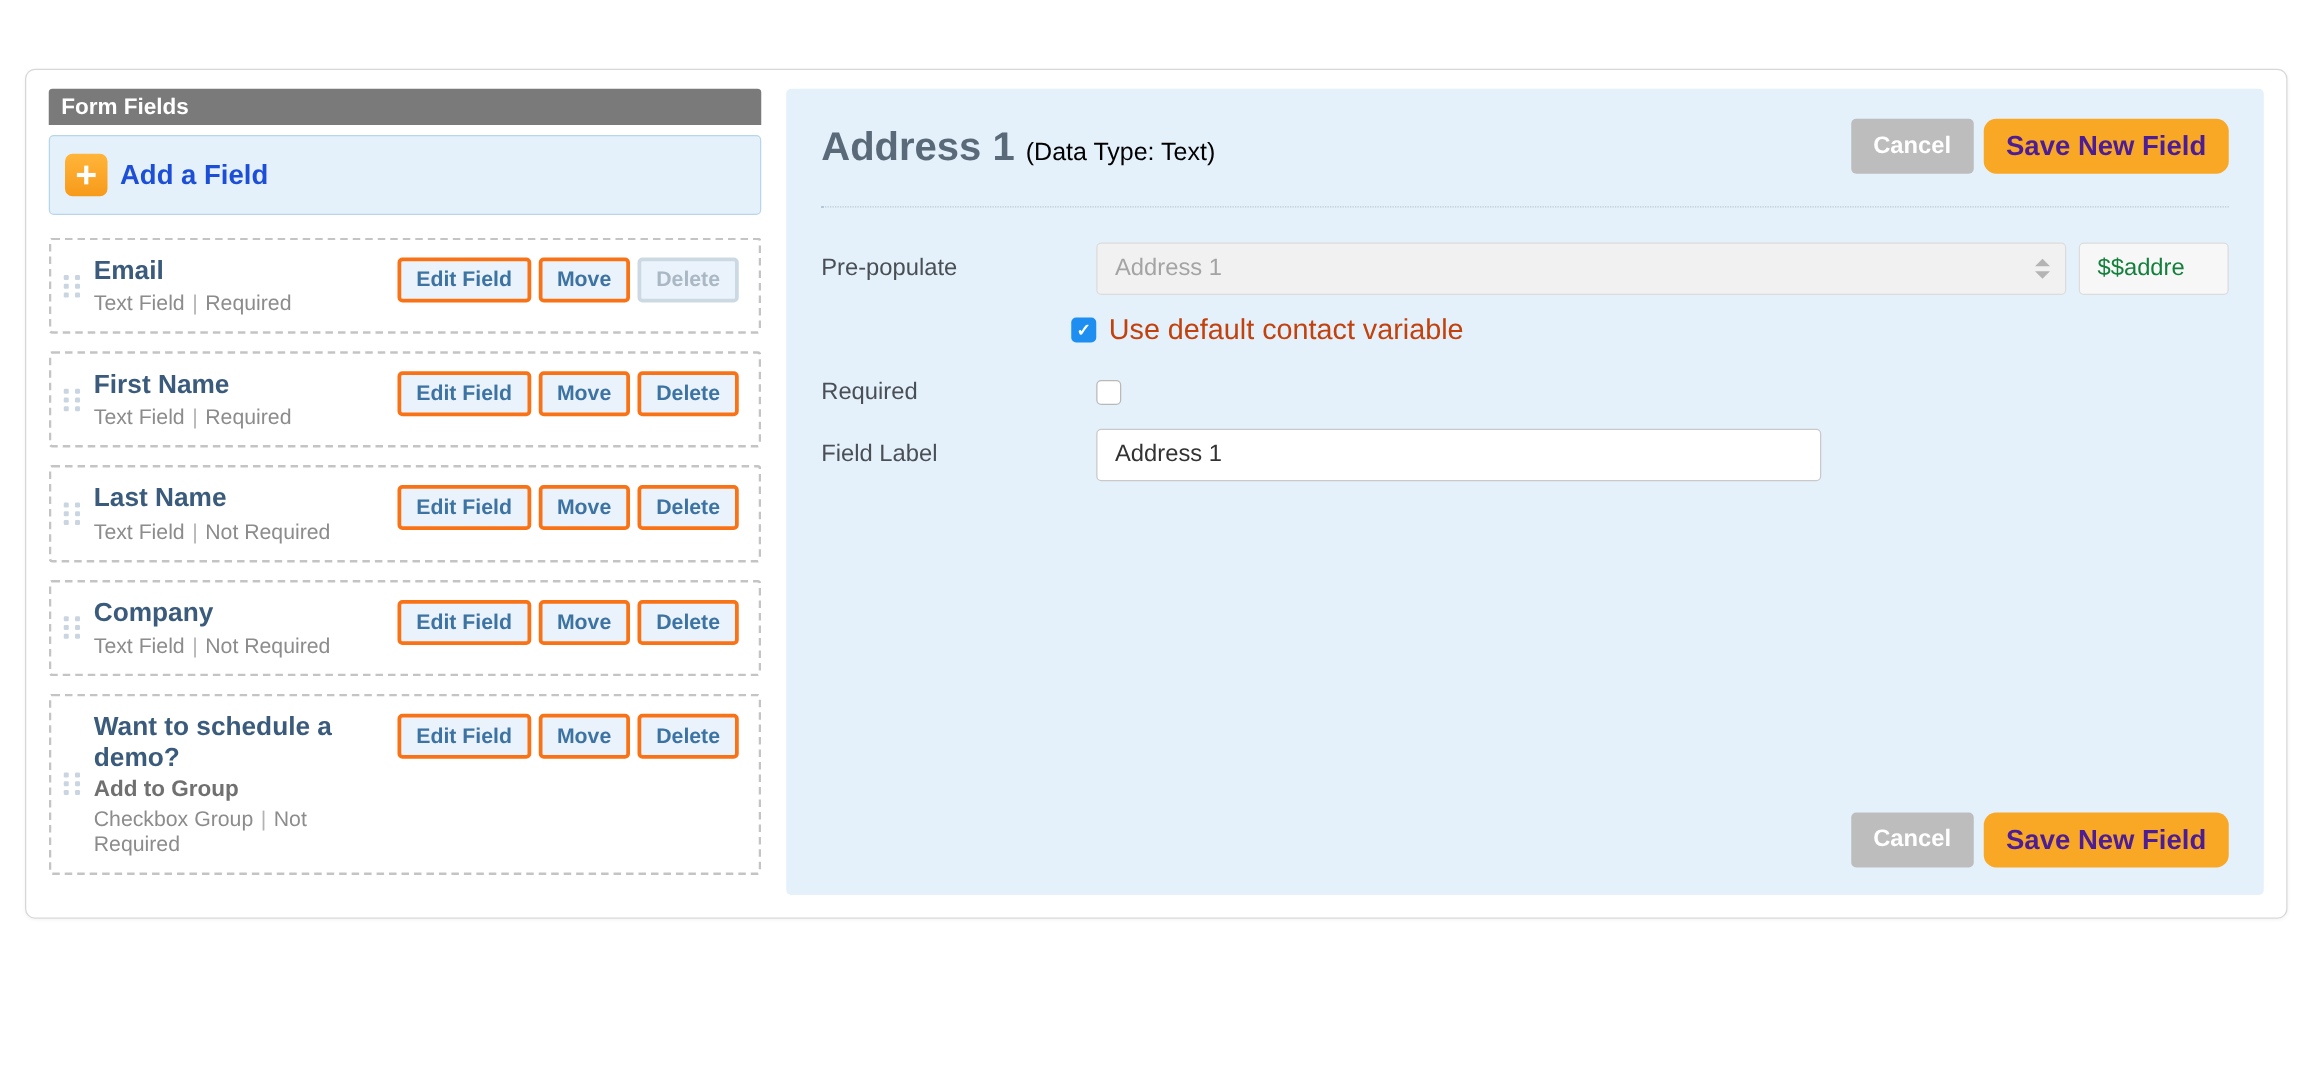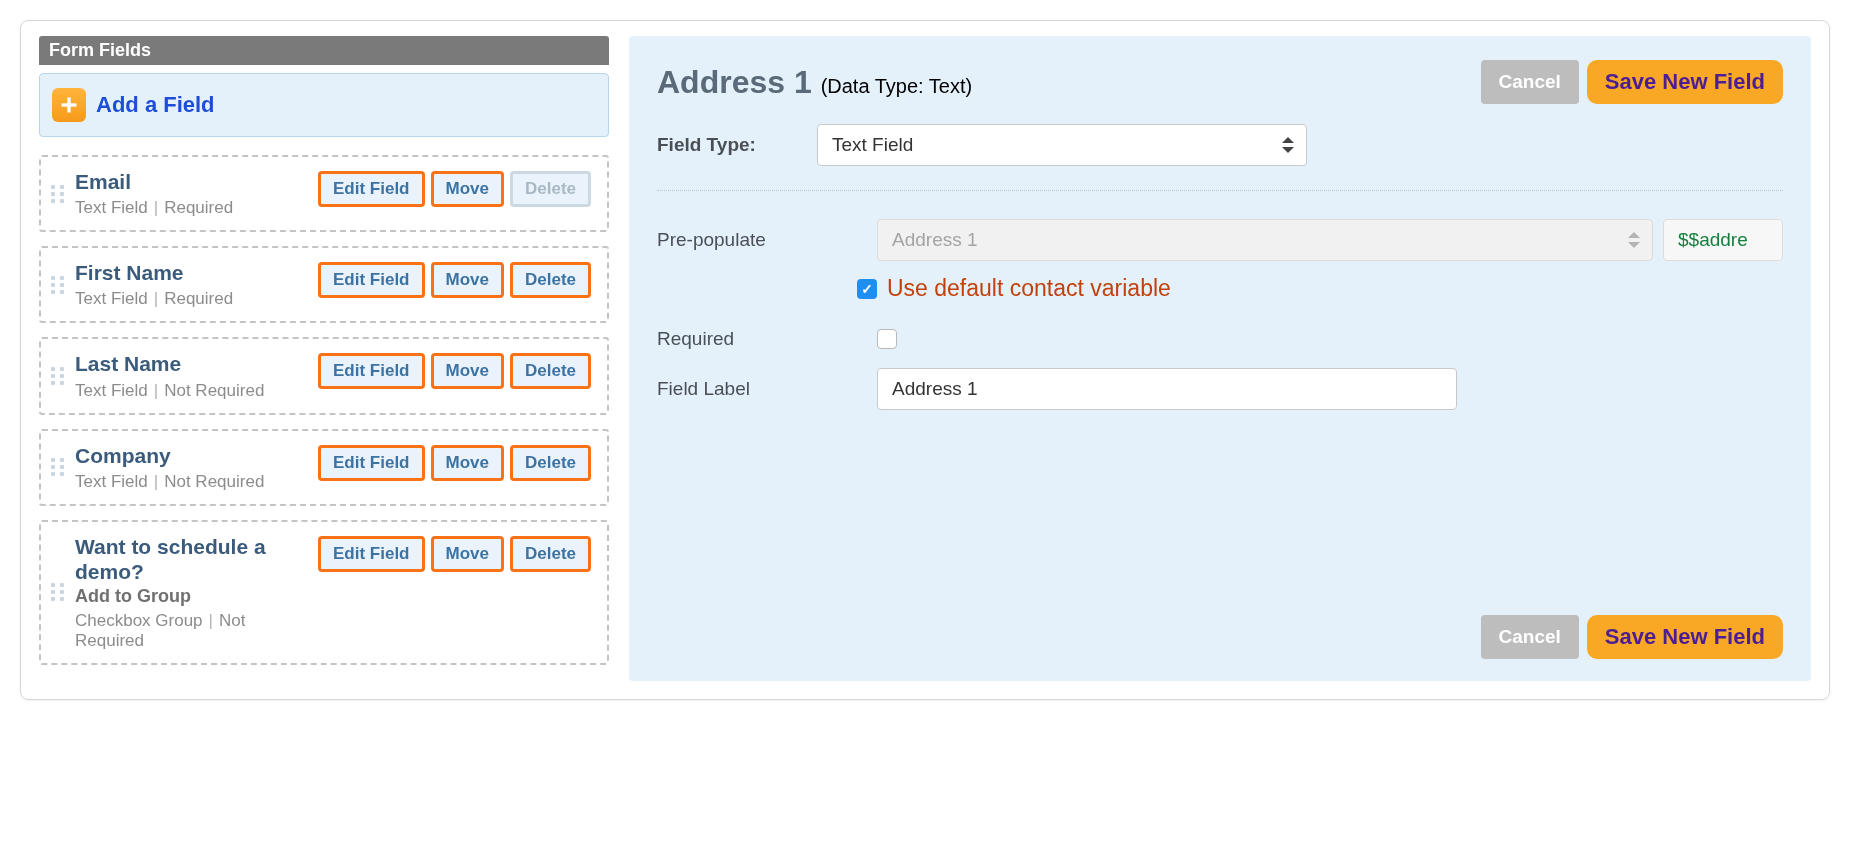--- a/index.html
+++ b/index.html
@@ -9,20 +9,21 @@
       padding: 20px;
     }
     .main-panel {
       border: 1px solid #d7d7d7;
       border-radius: 8px;
       box-shadow: 0 1px 3px rgba(0,0,0,0.05);
       display: flex;
       gap: 20px;
       padding: 15px 18px 18px 18px;
       min-height: 680px;
+      margin-top: 35px;
     }
     
     .left-col { width: 570px; flex-shrink: 0; }
     .section-header {
       background: #7a7a7a;
       color: #fff;
       font-weight: 700;
       font-size: 18px;
       padding: 4px 10px;
       border-radius: 3px 3px 0 0;
@@ -281,29 +282,20 @@
       <div class="detail-title">
         <span>Address 1</span>
         <small>(Data Type: Text)</small>
       </div>
       <div class="header-actions">
         <button class="btn-cancel">Cancel</button>
         <button class="btn-save">Save New Field</button>
       </div>
     </div>
 
-    <div class="form-row">
-      <div class="form-label bold">Field Type:</div>
-      <div class="form-control-wrap">
-        <div class="select-box">
-          <span>Text Field</span>
-          <span class="select-caret"></span>
-        </div>
-      </div>
-    </div>
 
     <hr class="dotted-divider">
 
     <div class="form-row prepop-row">
       <div class="form-label">Pre-populate</div>
       <div class="form-control-wrap">
         <div class="select-box-disabled">
           <span>Address 1</span>
           <span class="select-caret" style="opacity:.35"></span>
         </div>

